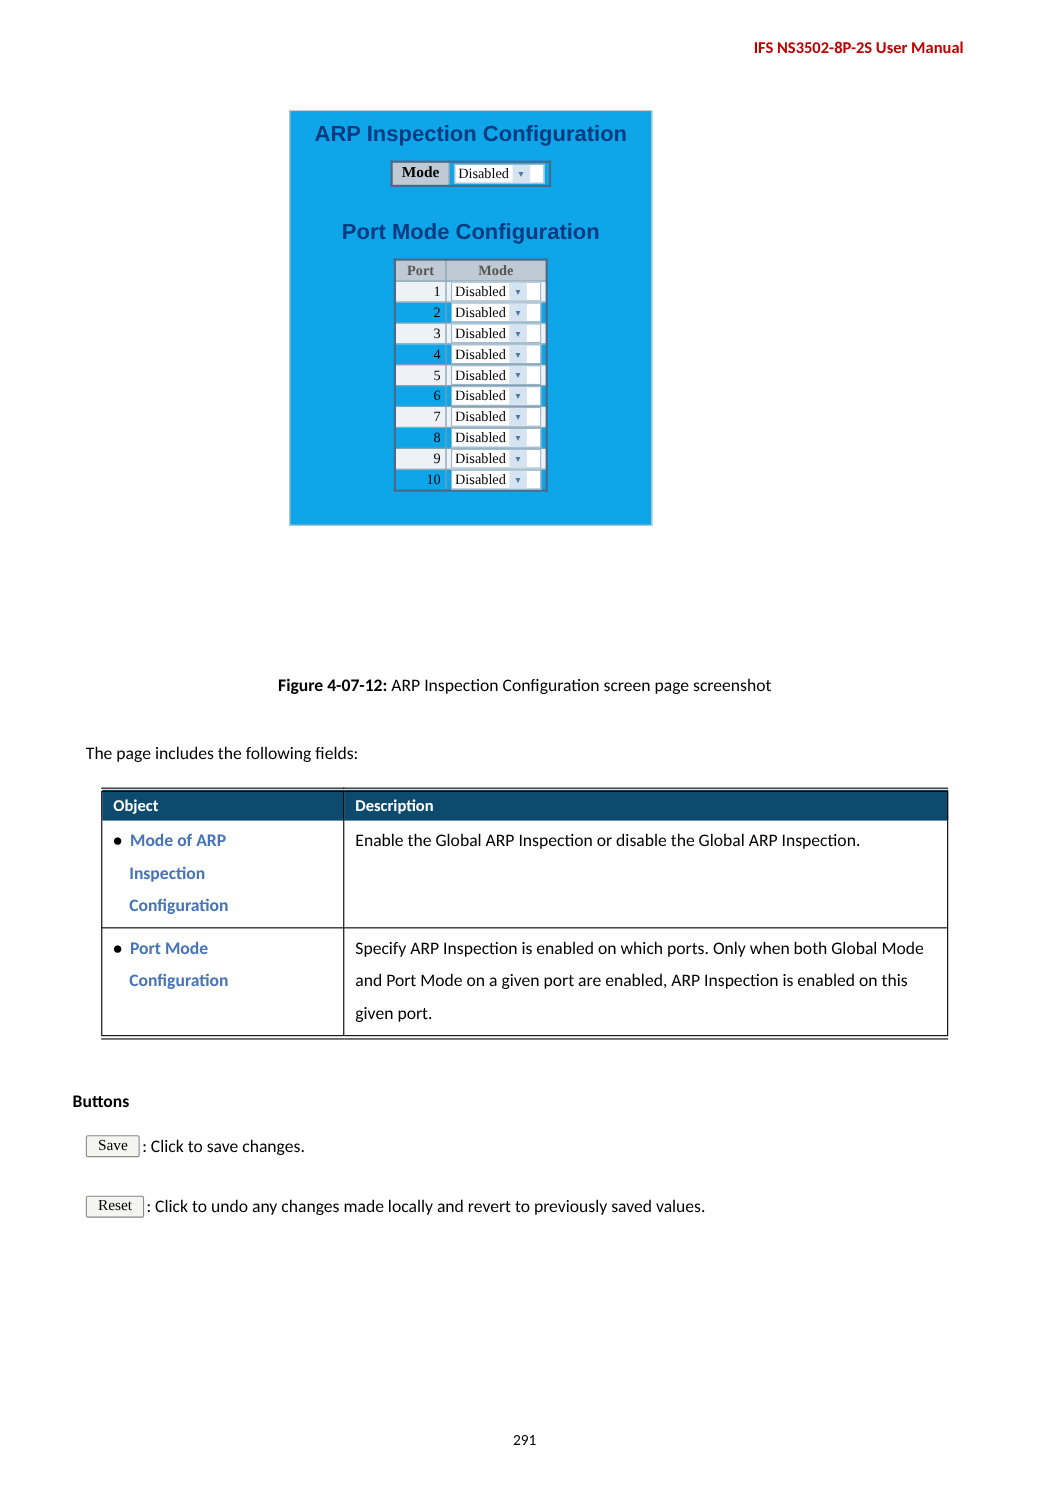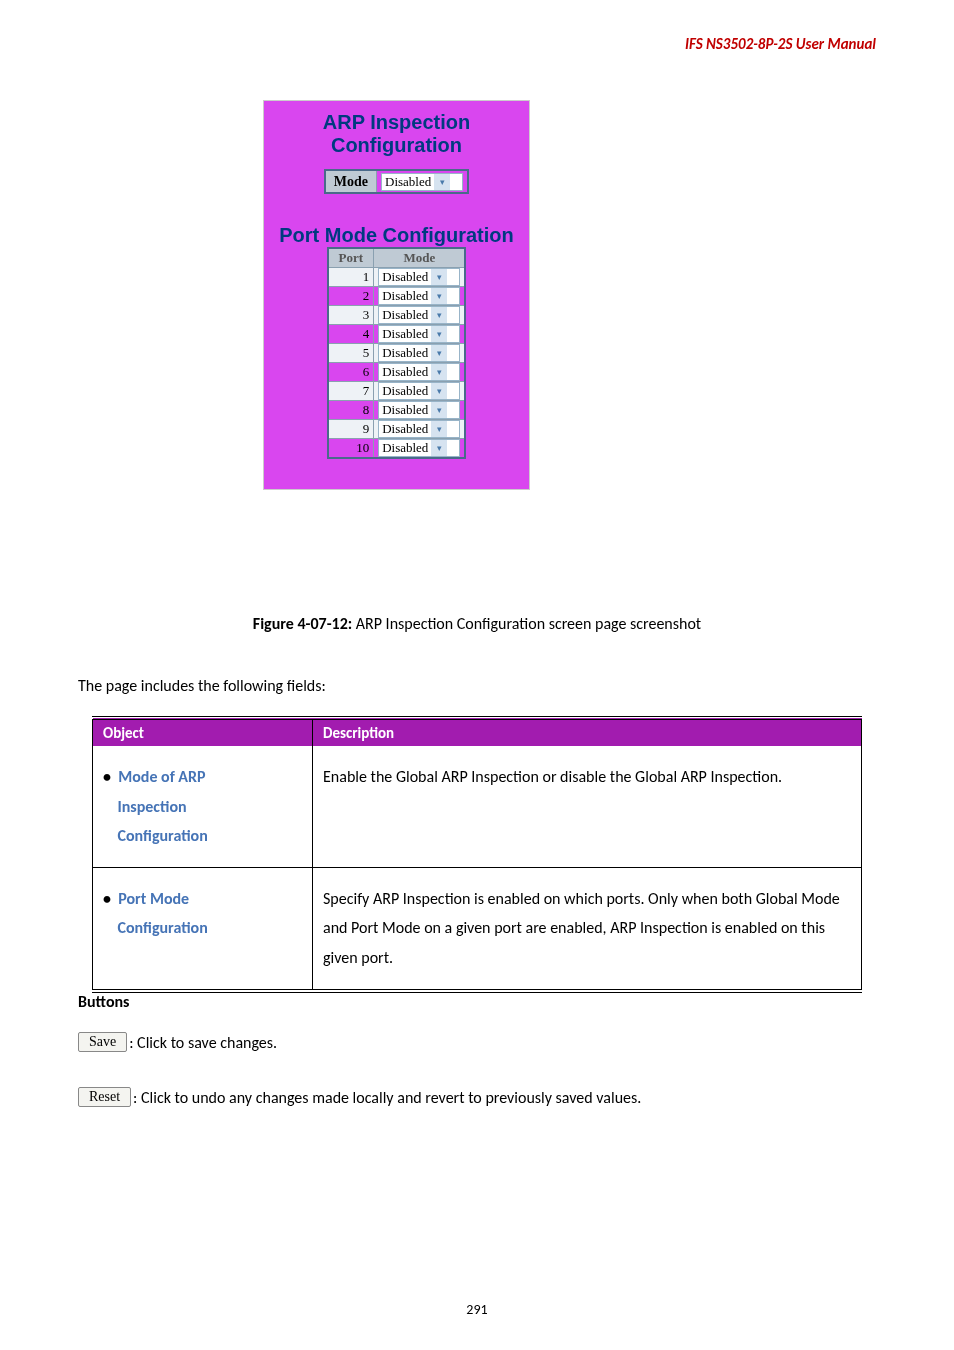--- a/index.html
+++ b/index.html
@@ -10,29 +10,28 @@
     font-family: Calibri, Arial, sans-serif;
     position: relative;
     color: #000;
   }
   .header-brand {
     position: absolute;
     top: 35px;
     right: 78px;
     color: #c00000;
     font-weight: bold;
-    font-style: italic;
     font-size: 15px;
   }
   .screenshot-box {
     position: absolute;
     top: 100px;
     left: 263px;
-    width: 267px;
-    background: #d946ef;
+    width: 330px;
+    background: #0ea5e9;
     border: 1px solid #ccc;
     padding-top: 10px;
     padding-bottom: 15px;
     text-align: center;
   }
   .shot-title {
     color: #003a80;
     font-family: Arial, sans-serif;
     font-size: 20px;
     font-weight: bold;
@@ -52,20 +51,21 @@
   }
   .mode-table td {
     border: 1px solid #8aa0b0;
     padding: 1px 4px;
   }
   .port-title {
     color: #003a80;
     font-family: Arial, sans-serif;
     font-size: 20px;
     font-weight: bold;
+    margin-bottom: 12px;
   }
   .port-table {
     margin: 0 auto 15px auto;
     border-collapse: collapse;
     border: 2px solid #4a6a8a;
     font-family: "Times New Roman", serif;
   }
   .port-table th {
     background: #bfcad4;
     border: 1px solid #8aa0b0;
@@ -135,46 +135,46 @@
     top: 716px;
     left: 92px;
     width: 770px;
   }
   .desc-table {
     width: 100%;
     border-collapse: collapse;
   }
   .desc-table thead tr { border-top: 4px double #000; }
   .desc-table th {
-    background: #a21caf;
+    background: #0c4a6e;
     color: #fff;
     text-align: left;
     padding: 4px 10px;
     font-size: 15px;
     border-left: 1px solid #000;
     border-right: 1px solid #000;
   }
   .desc-table td {
-    padding: 16px 10px;
+    padding: 4px 10px;
     font-size: 16px;
     vertical-align: top;
     border-left: 1px solid #000;
     border-right: 1px solid #000;
     line-height: 1.85;
   }
   .tborder-bottom td { border-bottom: 1px solid #000; }
   .tborder-dbbottom td { border-bottom: 4px double #000; }
   .obj-col { width: 220px; }
   .obj-label { color: #4674b6; font-weight: bold; }
   .bullet { color: #000; font-weight: bold; }
 
   .buttons-heading {
     position: absolute;
     top: 992px;
-    left: 78px;
+    left: 66px;
     font-weight: bold;
     font-size: 16px;
   }
   .save-line {
     position: absolute;
     top: 1032px;
     left: 78px;
     font-size: 16px;
     display: flex;
     align-items: flex-end;

